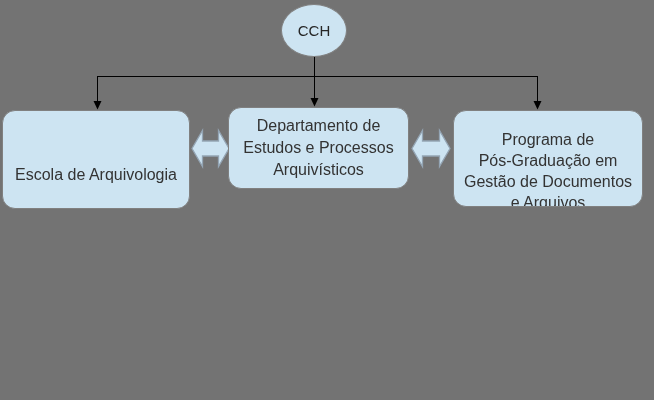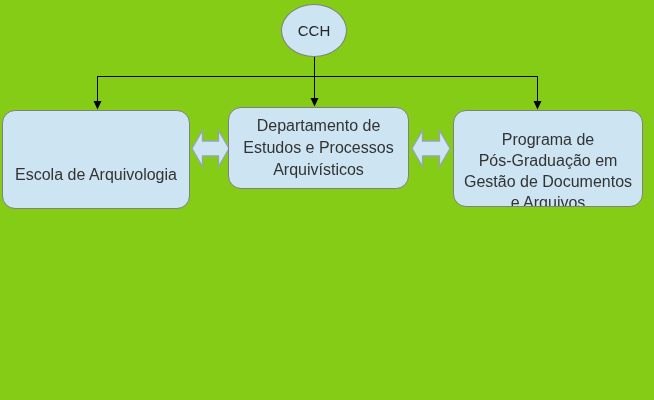--- a/index.html
+++ b/index.html
@@ -9,21 +9,21 @@
     --arrow-fill: #cde4f2;
     --arrow-border: #94a5b4;
     --text: #333333;
   }
   * { margin: 0; padding: 0; box-sizing: border-box; }
   body { background: #ffffff; font-family: "Liberation Sans", sans-serif; }
   .canvas {
     position: relative;
     width: 654px;
     height: 400px;
-    background: #84cc16;
+    background: #737373;
     overflow: hidden;
   }
   .connector-svg {
     position: absolute;
     left: 0; top: 0;
     width: 654px; height: 400px;
   }
   .connector-line { stroke: var(--connector); stroke-width: 1; fill: none; }
   .arrowhead { fill: var(--connector); stroke: none; }
   .double-arrow { fill: var(--arrow-fill); stroke: var(--arrow-border); stroke-width: 1.3; }

